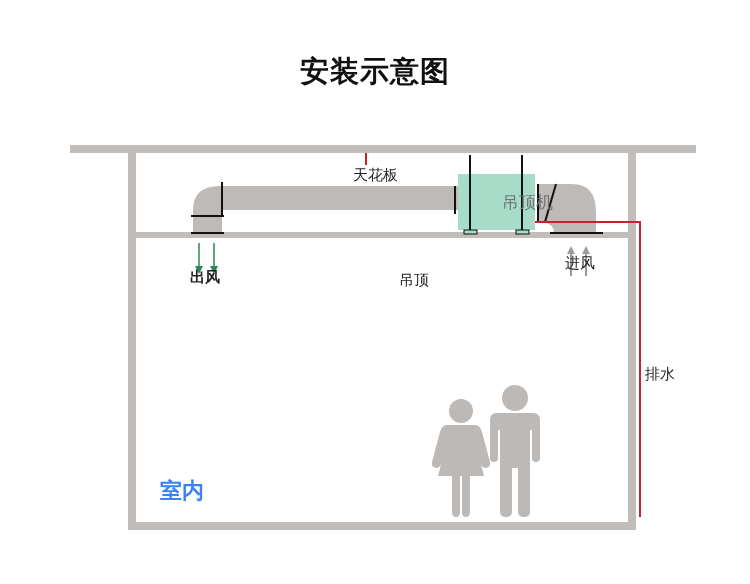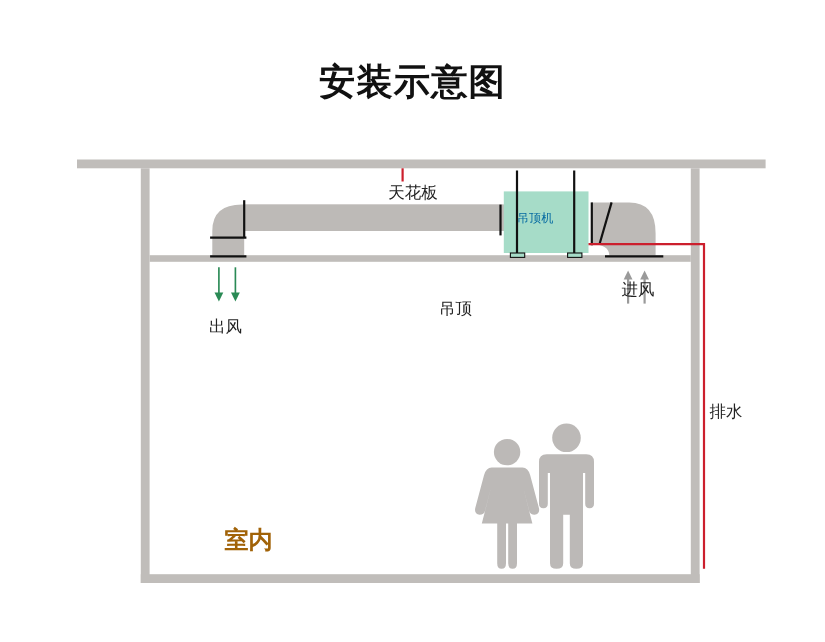--- a/index.html
+++ b/index.html
@@ -1,23 +1,23 @@
 <!DOCTYPE html>
 <html><head>
 <meta charset="utf-8">
 <style>
   html, body { margin: 0; padding: 0; background: #ffffff; }
   body { width: 750px; height: 584px; position: relative; overflow: hidden;
          font-family: "DejaVu Sans", "Liberation Sans", sans-serif; }
   .title { position: absolute; left: 0; top: 52px; width: 750px; text-align: center;
-           font-size: 33px; font-weight: bold; color: #111; letter-spacing: 1px; }
+           font-size: 29px; font-weight: bold; color: #111; letter-spacing: 1px; }
   svg.diagram { position: absolute; left: 0; top: 0; }
   .lbl { position: absolute; font-size: 15px; color: #222; white-space: nowrap; }
-  .lbl.big { font-size: 22px; font-weight: bold; color: #a16207; margin-left: 44px; }
-  .lbl.unit { font-size: 11px; color: #0369a1; }
+  .lbl.big { font-size: 22px; font-weight: bold; color: #3b82f6; }
+  .lbl.unit { font-size: 17px; color: #737373; margin-left: 32px; }
 </style>
 </head>
 <body>
 
 <div class="title">安装示意图</div>
 
 <svg class="diagram" width="750" height="584" viewBox="0 0 750 584">
 
   <rect x="70" y="145" width="626" height="8" fill="#c0bdba"></rect>
 
@@ -73,16 +73,16 @@
 
   <g fill="#bcb9b7">
     <circle cx="515" cy="398" r="13"></circle>
     <path d="M497 413 L533 413 Q540 413 540 420 L540 458 Q540 462 536 462 Q532 462 532 458 L532 430 L530 430 L530 512 Q530 517 524 517 Q518 517 518 512 L518 468 L512 468 L512 512 Q512 517 506 517 Q500 517 500 512 L500 430 L498 430 L498 458 Q498 462 494 462 Q490 462 490 458 L490 420 Q490 413 497 413 Z"></path>
   </g>
 </svg>
 
 <div class="lbl" style="left:353px; top:166px;">天花板</div>
 <div class="lbl unit" style="left:470px; top:191px;">吊顶机</div>
 <div class="lbl" style="left:399px; top:271px;">吊顶</div>
-<div class="lbl" style="left:190px; top:288px;">出风</div>
+<div class="lbl" style="left:190px; top:268px;font-weight:bold;">出风</div>
 <div class="lbl" style="left:565px; top:254px;">进风</div>
 <div class="lbl" style="left:645px; top:365px;text-align:center;">排水</div>
 <div class="lbl big" style="left:160px; top:476px;">室内</div>
 
 </body></html>

